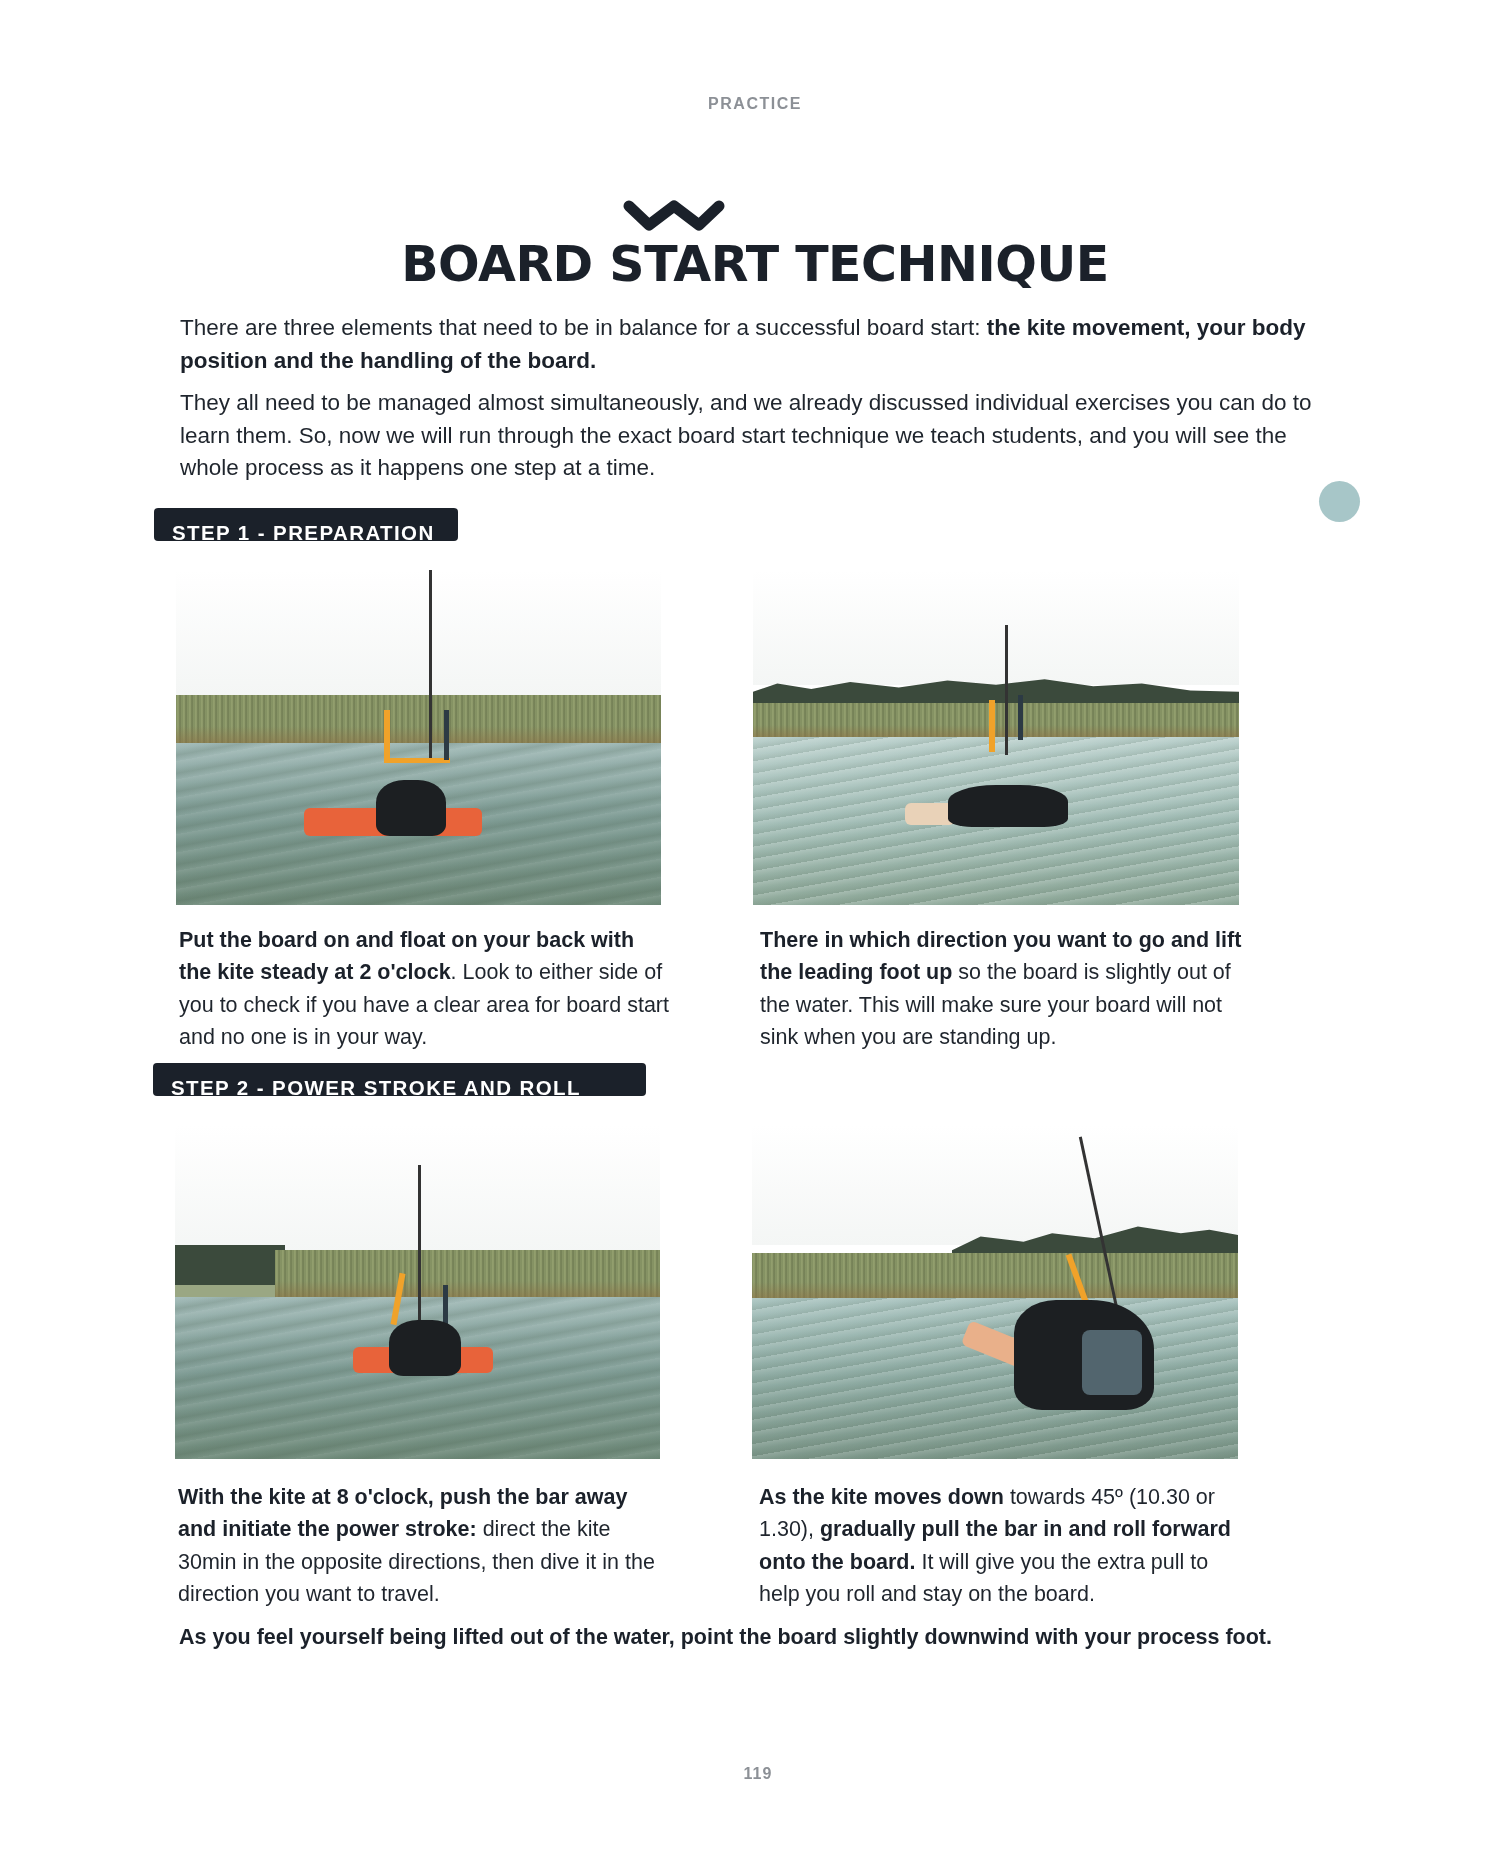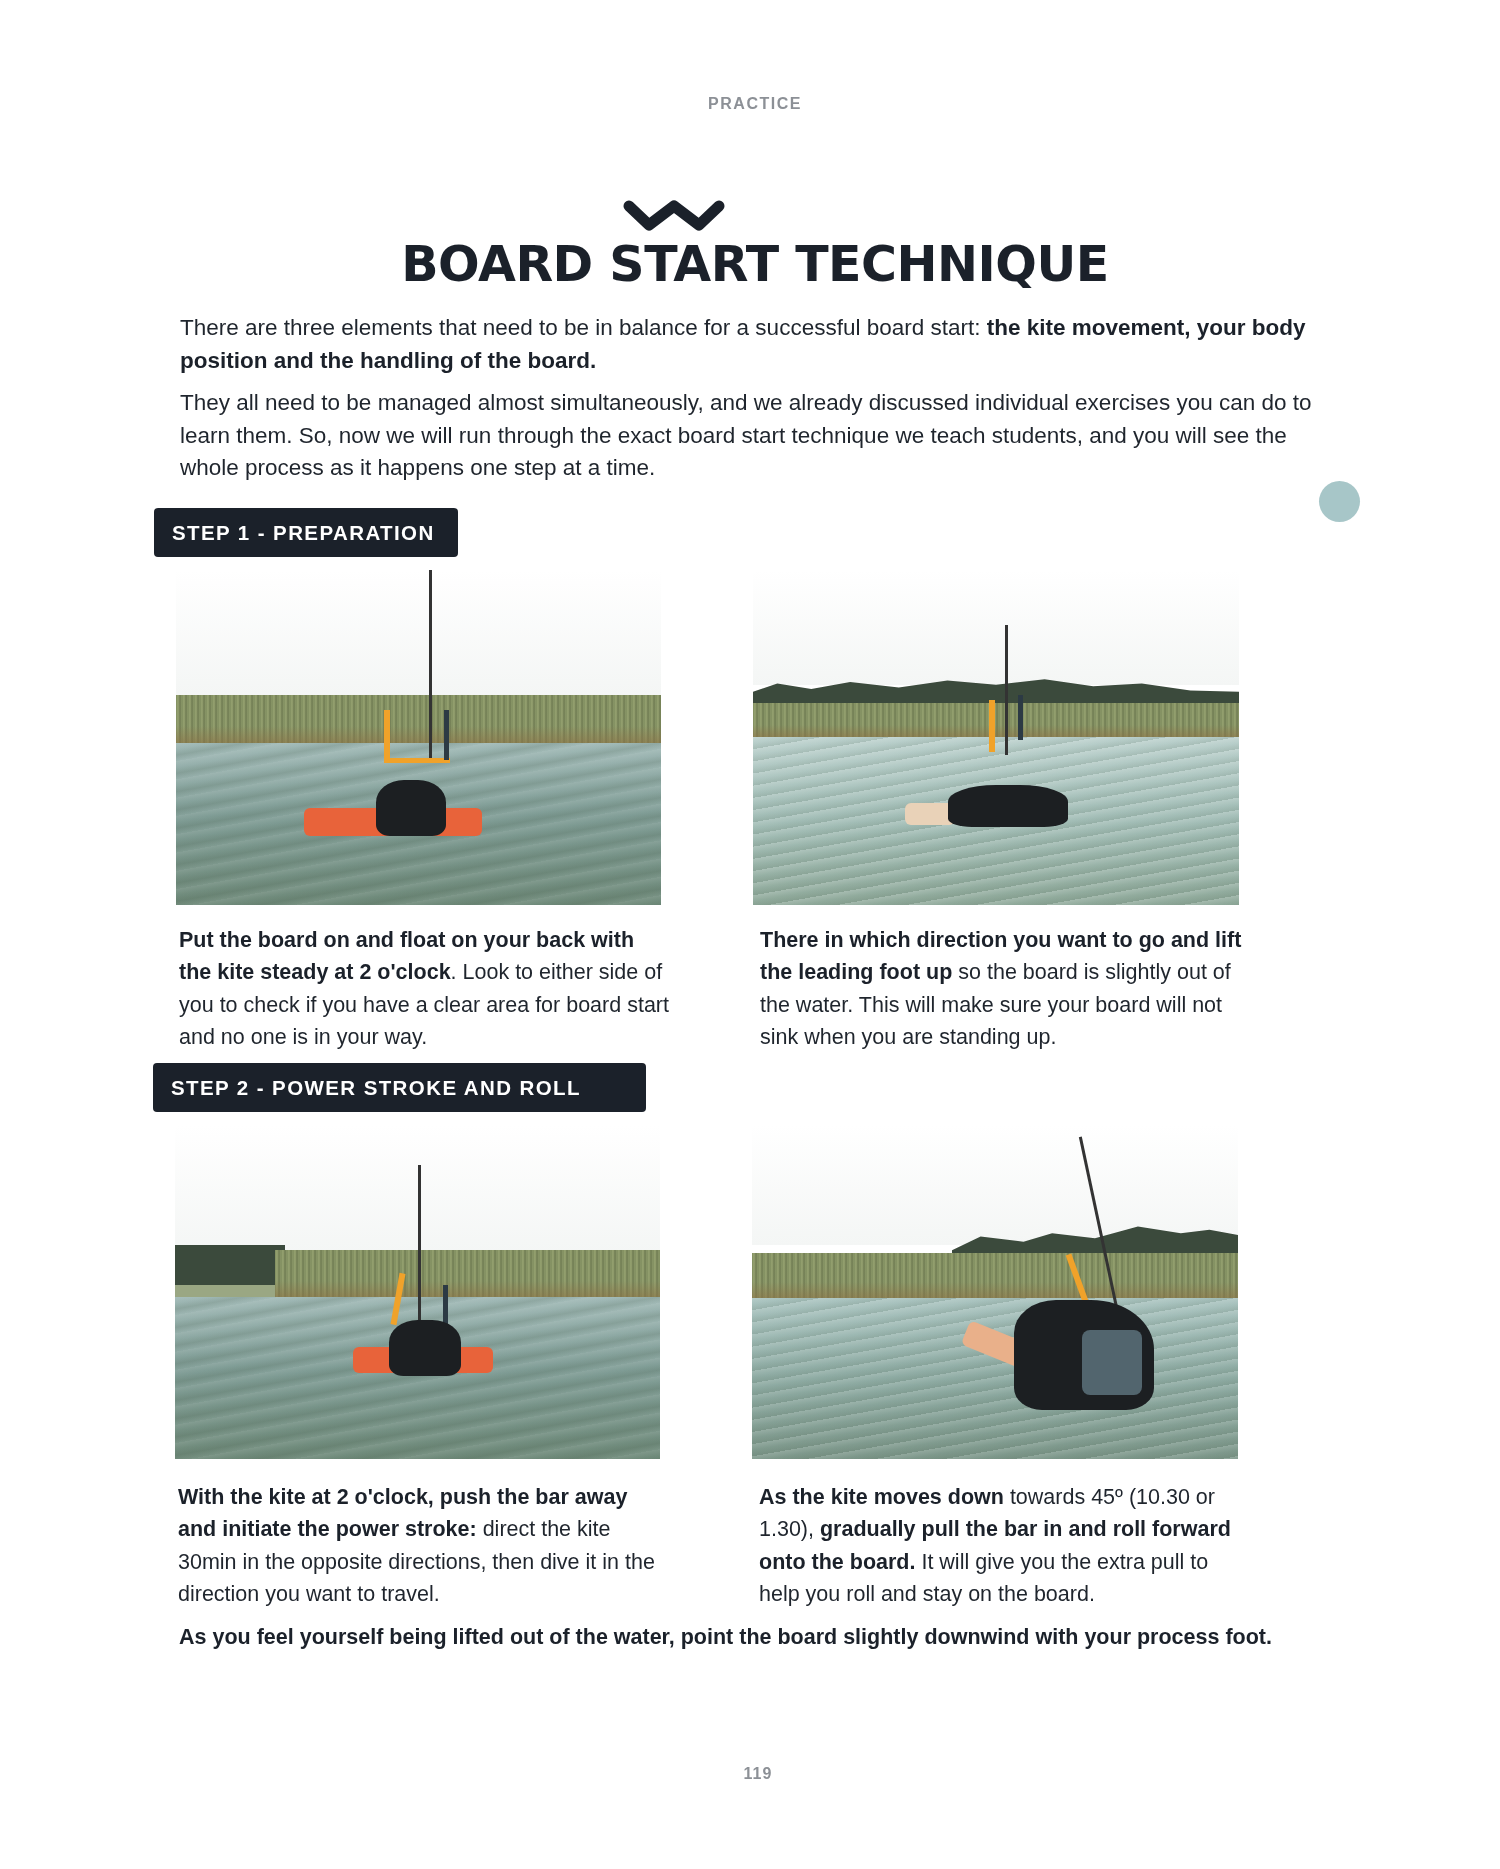--- a/index.html
+++ b/index.html
@@ -10,21 +10,21 @@
                    font-weight: bold; letter-spacing: 1.5px; color: #8c9096; }
   .wave { left: 622px; top: 198px; width: 104px; height: 34px; }
   .title { left: 0; width: 1510px; top: 238px; text-align: center; font-size: 49px; font-weight: 900;
            font-family: "DejaVu Sans", sans-serif; letter-spacing: -0.5px; color: #1b212a; line-height: 54px; }
   .para { left: 180px; width: 1150px; font-size: 22.5px; line-height: 32.5px; color: #1f252d; margin: 0; }
   .intro { top: 312px; }
   .body-p { top: 387px; }
   b, strong { font-weight: bold; color: #1b212a; }
   .circle { left: 1319px; top: 481px; width: 41px; height: 41px; border-radius: 50%; background: #a7c6c8; }
   .badge { background: #1b212a; color: #ffffff; font-weight: bold; font-size: 20.5px; letter-spacing: 1.4px;
-           border-radius: 4px; height: 49px; line-height: 49px; padding-left: 18px; box-sizing: border-box; }
+           border-radius: 4px; height: 33px; line-height: 49px; padding-left: 18px; box-sizing: border-box; }
   .badge1 { left: 154px; top: 508px; width: 304px; }
   .badge2 { left: 153px; top: 1063px; width: 493px; }
   .photo { overflow: hidden; position: absolute; }
   .sky { position: absolute; left: 0; right: 0; top: 0; background: linear-gradient(#ffffff, #f4f6f5); }
   .trees { position: absolute; left: 0; right: 0; background: #3b4a3c; }
   .reeds { position: absolute; left: 0; right: 0;
            background: repeating-linear-gradient(90deg, #7e8c5e 0px, #98a472 2px, #6f7b52 4px, #8d9a6a 6px); }
   .reeds::after { content: ""; position: absolute; left: 0; right: 0; bottom: 0; height: 35%;
                   background: linear-gradient(rgba(140,120,70,0), rgba(140,115,70,0.6)); }
   .water { position: absolute; left: 0; right: 0; bottom: 0;
@@ -146,18 +146,18 @@
   <div class="trees" style="top:98px; left:200px; right:0; height:34px; clip-path: polygon(0 80%,10% 40%,25% 55%,35% 30%,50% 45%,65% 10%,80% 30%,90% 20%,100% 35%,100% 100%,0 100%);"></div>
   <div class="reeds" style="top:128px; height:45px;"></div>
   <div class="water" style="top:173px; background: repeating-linear-gradient(170deg, rgba(255,255,255,0.15) 0px, rgba(255,255,255,0.0) 6px, rgba(60,80,60,0.12) 12px), linear-gradient(#a9c3bf, #8eaba3 50%, #7d978a 100%);"></div>
   <div class="line" style="left:345px; top:10px; height:175px; background:#333; transform:rotate(-12deg);"></div>
   <div class="abs" style="left:322px; top:128px; width:6px; height:50px; background:#f0a22a; transform:rotate(-20deg);"></div>
   <div class="board" style="left:210px; top:213px; width:100px; height:26px; background:#e9b08a; transform:rotate(22deg);"></div>
   <div class="person" style="left:262px; top:175px; width:140px; height:110px; border-radius:30% 45% 20% 20%;"></div>
   <div class="abs" style="left:330px; top:205px; width:60px; height:65px; background:#52656e; border-radius:8px;"></div>
 </div>
 
-<p class="abs caption cap3"><b>With the kite at 2 o'clock, push the bar away and initiate the power stroke:</b><span> direct the kite 30min in the opposite directions, then dive it in the direction you want to travel.</span></p>
+<p class="abs caption cap3"><b>With the kite at 8 o'clock, push the bar away and initiate the power stroke:</b><span> direct the kite 30min in the opposite directions, then dive it in the direction you want to travel.</span></p>
 <p class="abs caption cap4"><b>As the kite moves down</b><span> towards 45º (10.30 or 1.30), </span><b>gradually pull the bar in and roll forward onto the board.</b><span> It will give you the extra pull to help you roll and stay on the board.</span></p>
 
 <p class="abs final">As you feel yourself being lifted out of the water, point the board slightly downwind with your process foot.</p>
 
 <div class="abs page-num">119</div>
 
 </body></html>

